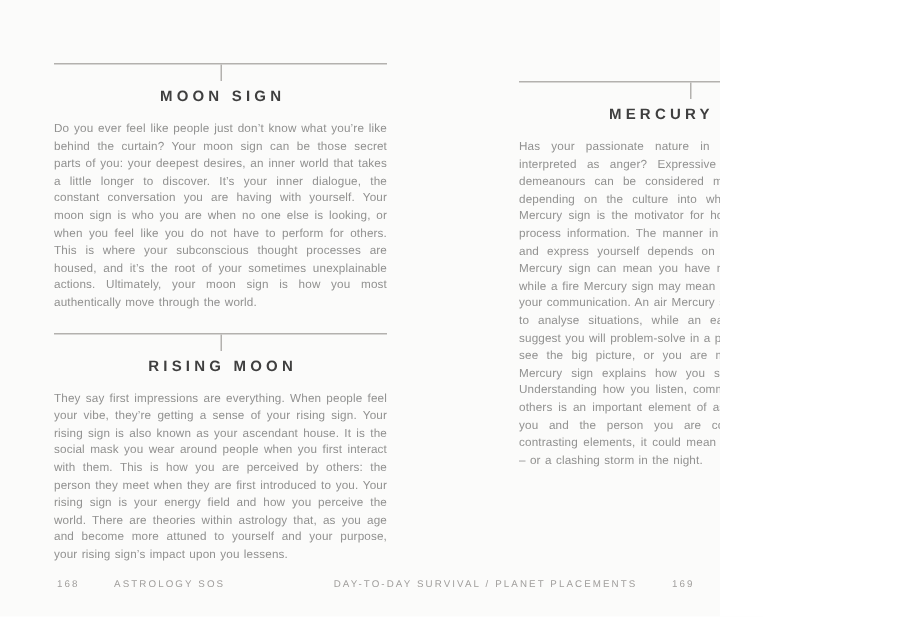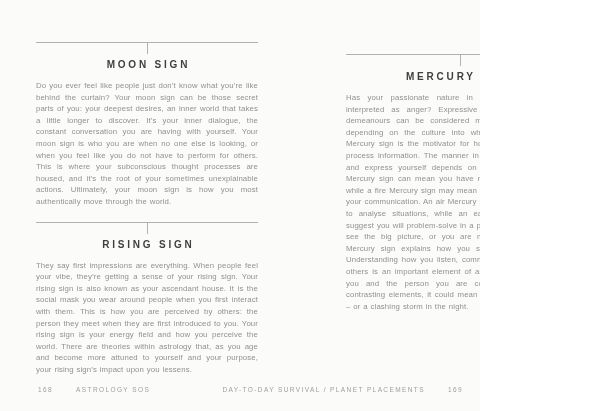--- a/index.html
+++ b/index.html
@@ -86,21 +86,21 @@
         <span class="tick"></span>
       </div>
       <h2 class="heading">MOON SIGN</h2>
       <p class="body">Do you ever feel like people just don’t know what you’re like behind the curtain? Your moon sign can be those secret parts of you: your deepest desires, an inner world that takes a little longer to discover. It’s your inner dialogue, the constant conversation you are having with yourself. Your moon sign is who you are when no one else is looking, or when you feel like you do not have to perform for others. This is where your subconscious thought processes are housed, and it’s the root of your sometimes unexplainable actions. Ultimately, your moon sign is how you most authentically move through the world.</p>
     </section>
 
     <section class="section section-follow">
       <div class="divider">
         <span class="tick"></span>
       </div>
-      <h2 class="heading">RISING SIGN</h2>
+      <h2 class="heading">RISING MOON</h2>
       <p class="body">They say first impressions are everything. When people feel your vibe, they’re getting a sense of your rising sign. Your rising sign is also known as your ascendant house. It is the social mask you wear around people when you first interact with them. This is how you are perceived by others: the person they meet when they are first introduced to you. Your rising sign is your energy field and how you perceive the world. There are theories within astrology that, as you age and become more attuned to yourself and your purpose, your rising sign’s impact upon you lessens.</p>
     </section>
 
   </div>
 
   <div class="page page-right">
 
     <section class="section section-first">
       <div class="divider">
         <span class="tick"></span>

